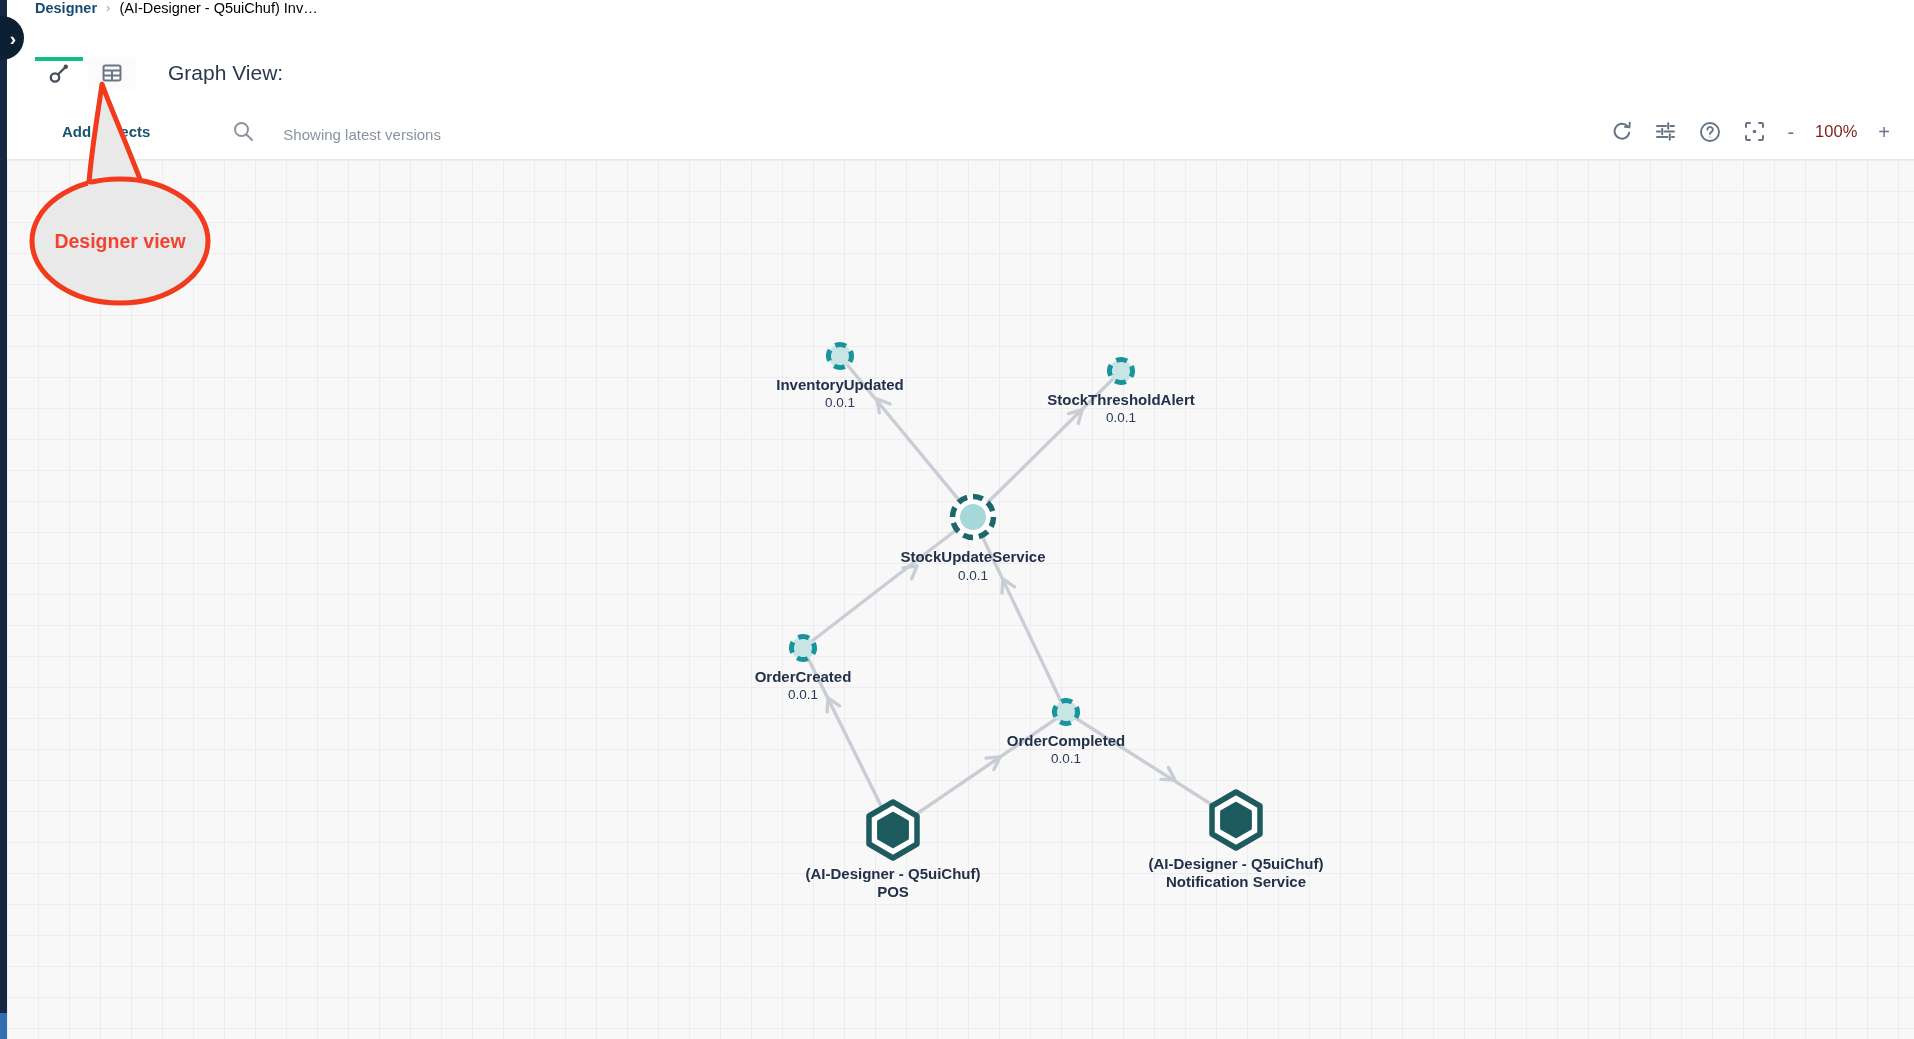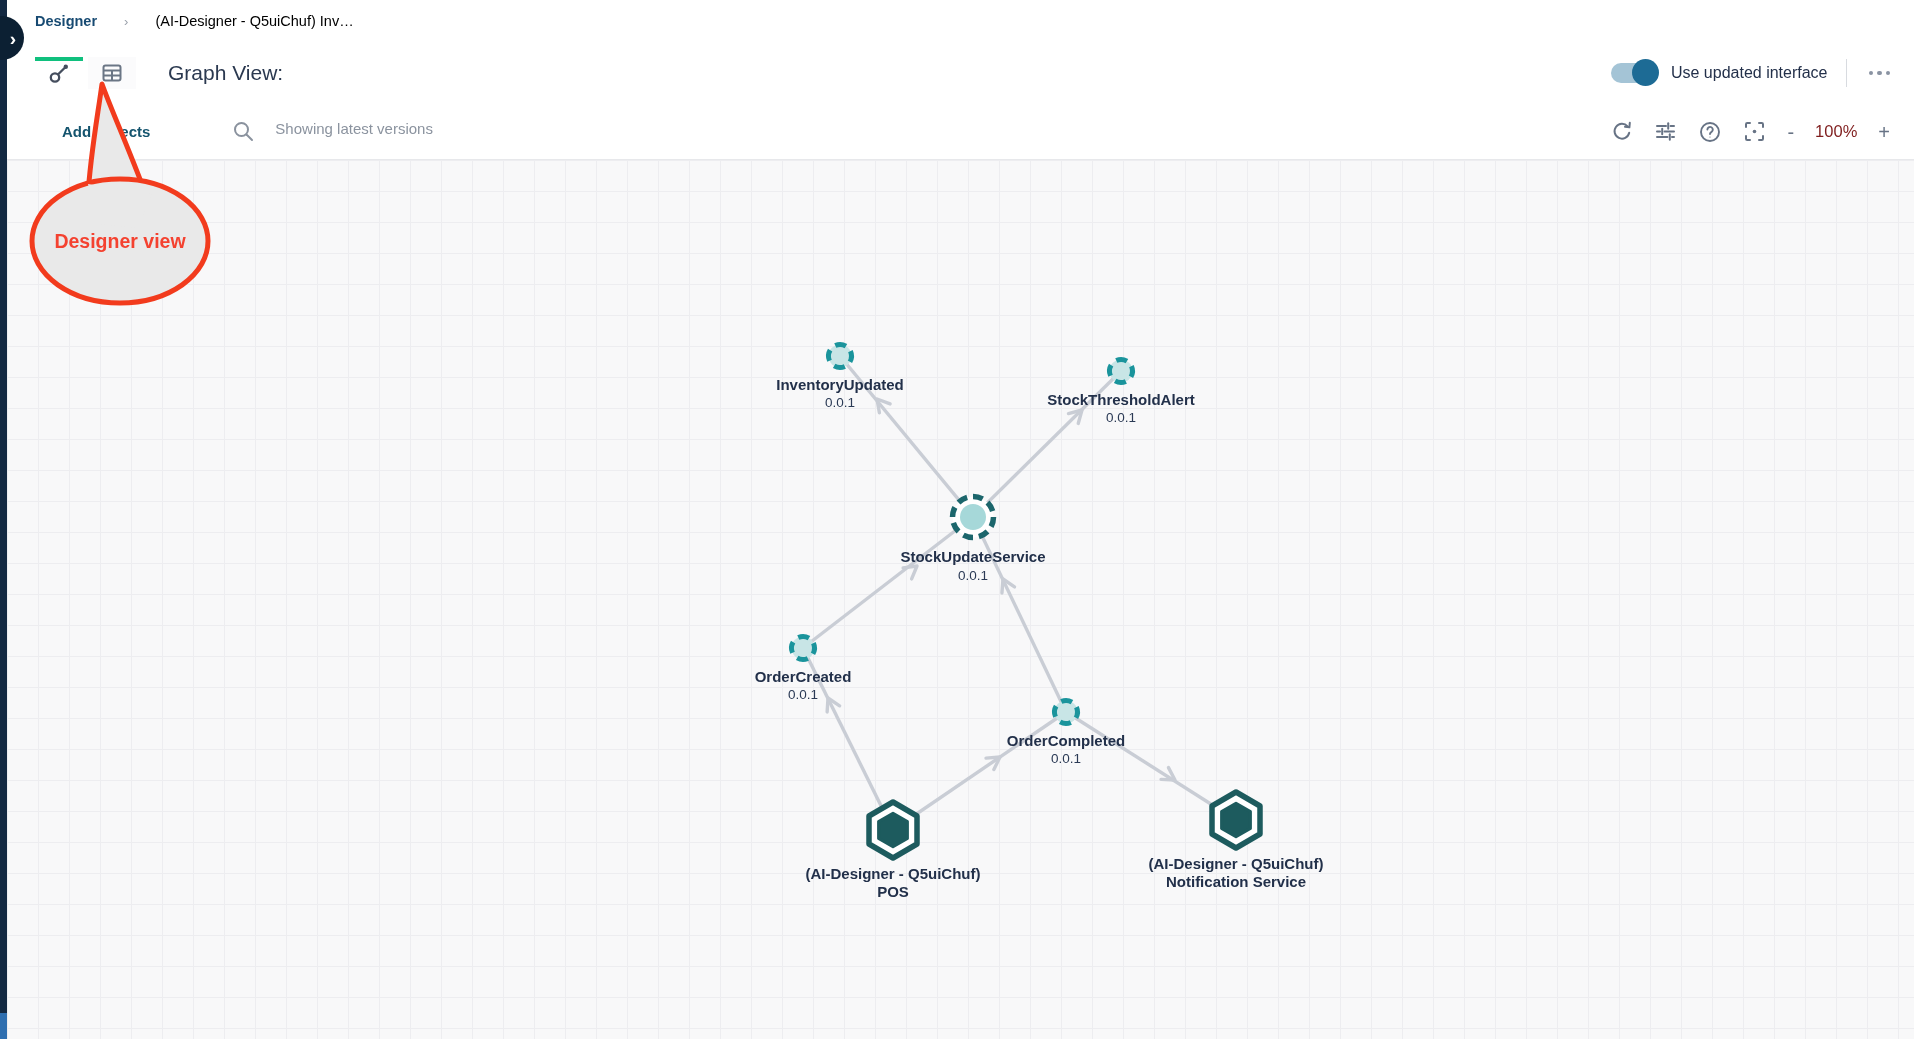--- a/index.html
+++ b/index.html
@@ -10,21 +10,21 @@
   .left-rail { position:fixed; left:0; top:0; bottom:0; width:7px; background:#132942; z-index:40; }
   .left-rail-bottom { position:absolute; bottom:0; left:0; width:7px; height:26px; background:#2f6fb0; }
   .rail-toggle { position:fixed; left:-20px; top:16px; width:44px; height:44px; border-radius:50%;
     background:#0c2033; z-index:50; display:flex; align-items:center; justify-content:flex-end;
     padding-right:8px; cursor:pointer; }
   .rail-toggle .chev { color:#fff; font-size:19px; font-weight:bold; line-height:1; }
 
   .page { margin-left:7px; height:100%; display:flex; flex-direction:column; }
 
   
-  .breadcrumb-row { height:42px; display:flex; align-items:center; padding-left:28px; gap:27px;
+  .breadcrumb-row { height:42px; display:flex; align-items:flex-start; padding-left:28px; gap:9px;
     font-size:14.5px; background:#fff; }
   .crumb-root { color:#174a72; font-weight:bold; cursor:pointer; }
   .crumb-sep { color:#9aa1ab; font-size:13px; }
   .crumb-current { color:#000000; }
 
   
   .header-row { height:62px; display:flex; align-items:center; background:#fff; }
   .tabs { display:flex; margin-left:28px; gap:5px; }
   .tab { width:48px; display:flex; align-items:center; justify-content:center; cursor:pointer;
     border-top:4px solid transparent; }
@@ -39,21 +39,21 @@
     background:#1d6b95; }
   .toggle-label { font-size:16px; color:#23304a; }
   .v-divider { width:1px; height:28px; background:#d8dbe0; margin:0 4px; }
   .kebab { display:flex; gap:4px; padding:6px 4px; cursor:pointer; }
   .kebab i { width:4.5px; height:4.5px; border-radius:50%; background:#8a93a2; }
 
   
   .toolbar-row { height:56px; display:flex; align-items:center; border-bottom:1px solid #e7e8eb;
     background:#fff; padding-left:55px; padding-right:24px; }
   .add-objects { font-size:15px; font-weight:bold; color:#14546e; cursor:pointer; }
-  .search-wrap { display:flex; align-items:flex-start; margin-left:82px; gap:20px; flex:0 0 auto; }
+  .search-wrap { display:flex; align-items:flex-end; margin-left:82px; gap:28px; flex:0 0 auto; }
   .search-input { border:none; outline:none; font-size:15px; width:420px; color:#3a4656;
     font-family:"Liberation Sans", sans-serif; background:transparent; }
   .search-input::placeholder { color:#8b939f; opacity:1; }
   .toolbar-right { margin-left:auto; display:flex; align-items:center; gap:21px; }
   .tool-btn { display:flex; align-items:center; justify-content:center; cursor:pointer; color:#677385; }
   .zoom-minus,.zoom-plus { font-size:20px; color:#677385; cursor:pointer; line-height:1; }
   .zoom-level { font-size:16.5px; font-weight:normal; color:#7f1d1d; }
 
   
   .canvas { position:relative; flex:1; background-color:#f8f8f9;
@@ -102,32 +102,20 @@
             <line x1="3.5" y1="9.5" x2="20.5" y2="9.5"></line>
             <line x1="3.5" y1="14.5" x2="20.5" y2="14.5"></line>
             <line x1="12" y1="9.5" x2="12" y2="19.5"></line>
           </svg>
         </span>
       </div>
     </div>
     <div class="header-title">
       <span>Graph View:</span>
     </div>
-    <div class="header-right">
-      <div class="toggle">
-        <div class="knob"></div>
-      </div>
-      <span class="toggle-label">Use updated interface</span>
-      <div class="v-divider"></div>
-      <div class="kebab">
-          <i></i>
-          <i></i>
-          <i></i>
-        </div>
-    </div>
   </div>
 
   <div class="toolbar-row">
     <span class="add-objects">Add Objects</span>
     <div class="search-wrap">
       <span class="tool-btn" style="color:#8a929e;">
         <svg width="23" height="23" viewBox="0 0 23 23" fill="none" stroke="currentColor" stroke-width="2" stroke-linecap="round">
           <circle cx="9.5" cy="9.5" r="6.5"></circle>
           <line x1="14.5" y1="14.5" x2="20" y2="20"></line>
         </svg>

